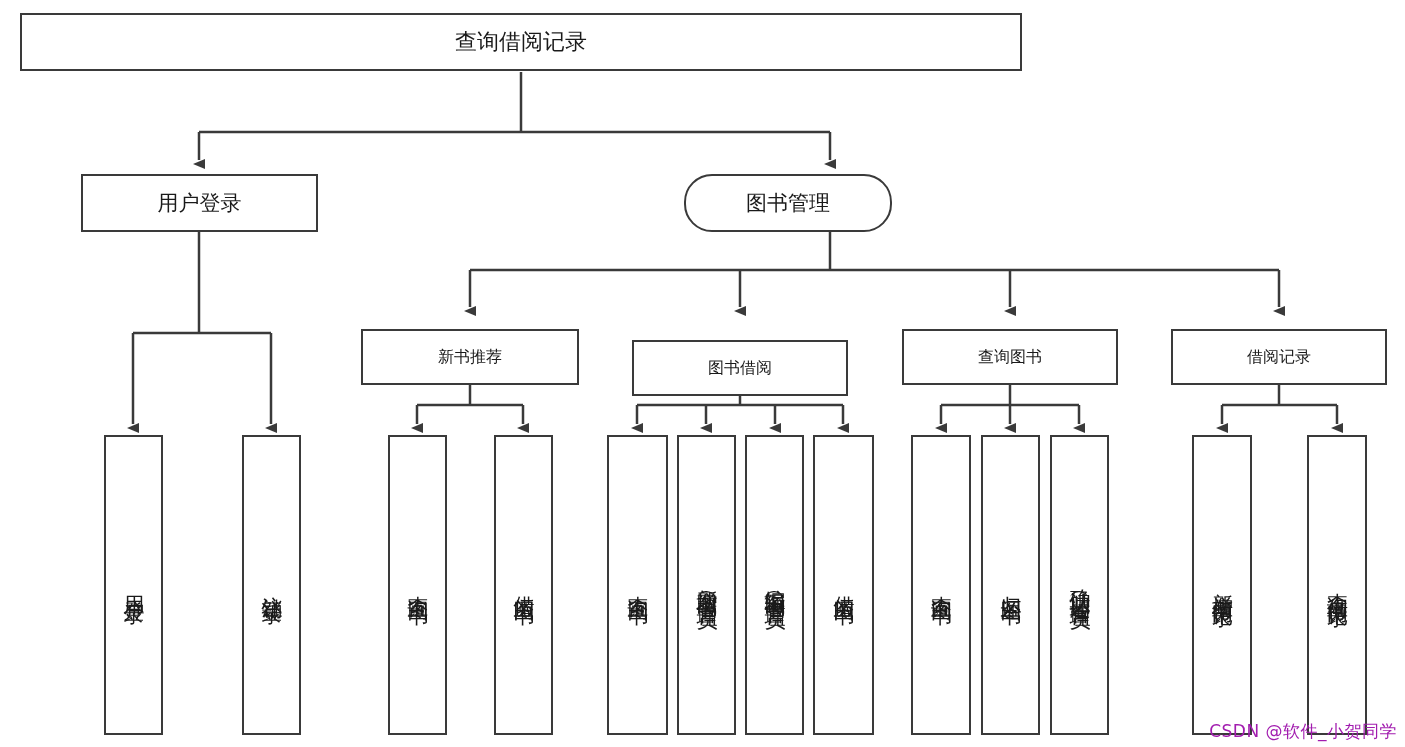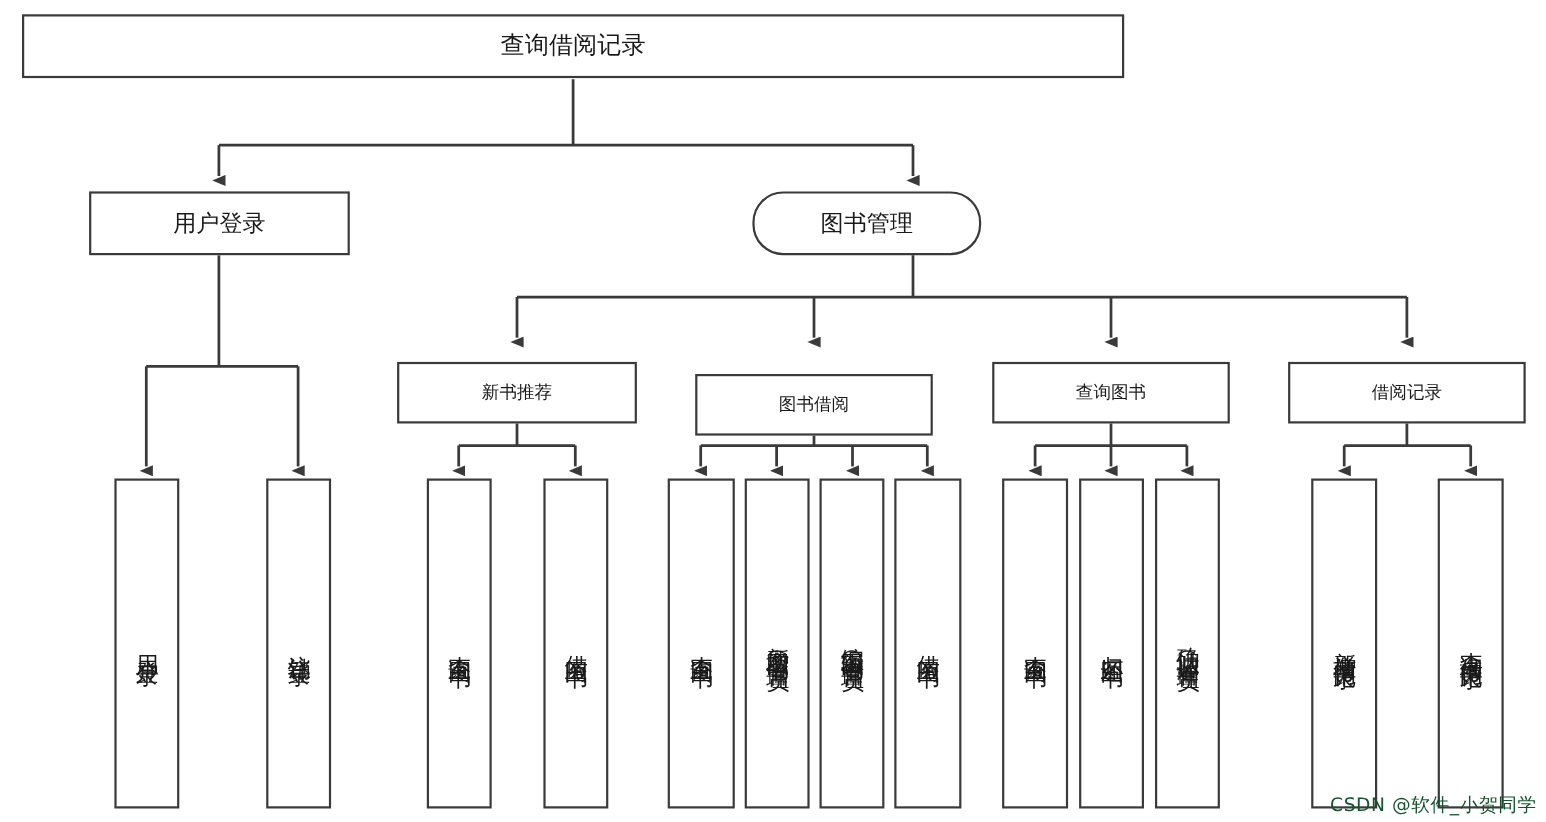--- a/index.html
+++ b/index.html
@@ -59,21 +59,21 @@
     writing-mode: vertical-rl;
     text-orientation: upright;
     white-space: normal;
     display: block;
   }
   .watermark {
     position: absolute;
     right: 8px;
     bottom: 4px;
     font-size: 17px;
-    color: #14532d;
+    color: #a21caf;
     letter-spacing: 0.5px;
     white-space: nowrap;
     pointer-events: none;
   }
 </style>
 </head>
 <body>
 
 <div id="canvas">
 

